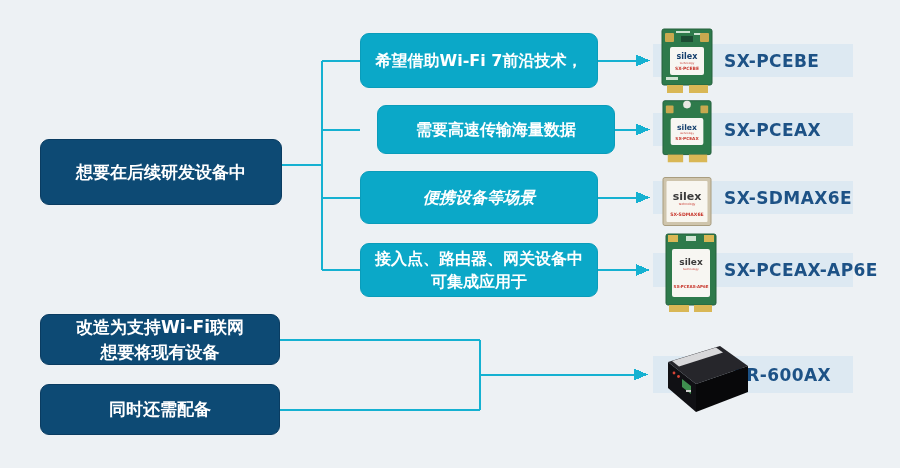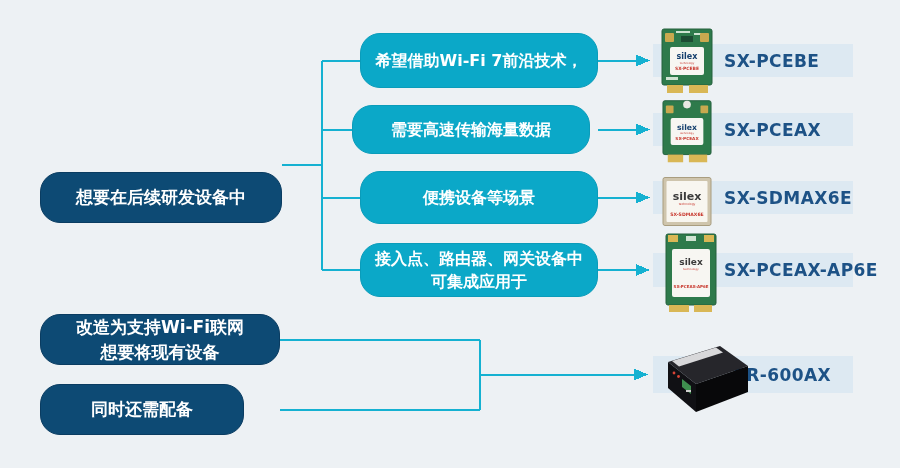--- a/index.html
+++ b/index.html
@@ -5,21 +5,21 @@
   html,body{margin:0;padding:0;}
   .canvas{
     position:relative;width:900px;height:468px;
     background:#edf1f4;overflow:hidden;
     font-family:"DejaVu Sans","Liberation Sans",sans-serif;
   }
   .connector-svg{position:absolute;left:0;top:0;z-index:0;}
   .box{
     position:absolute;z-index:2;display:flex;flex-direction:column;
     align-items:center;justify-content:center;text-align:center;
-    color:#ffffff;border-radius:20px;box-sizing:border-box;
+    color:#ffffff;border-radius:9px;box-sizing:border-box;
   }
   .navy{background:#0d4a74;border:1px solid #0a3c61;font-size:17px;font-weight:600;line-height:1.42;}
   .teal{background:#0ba8c8;border:1px solid #0a9cba;font-size:16px;font-weight:600;line-height:1.45;}
   .box-line{white-space:nowrap;}
   .band{
     position:absolute;left:653px;width:200px;z-index:1;
     background:#dde9f2;display:flex;align-items:center;box-sizing:border-box;
   }
   .pname{
     color:#1d5286;font-weight:700;font-size:17px;letter-spacing:0.4px;white-space:nowrap;
@@ -53,44 +53,44 @@
     </g>
     <g fill="#15b1d1" stroke="none">
       <polygon points="636,54.5 650,60.5 636,66.5"></polygon>
       <polygon points="636,123.5 650,129.5 636,135.5"></polygon>
       <polygon points="636,191.5 650,197.5 636,203.5"></polygon>
       <polygon points="636,264 650,270 636,276"></polygon>
       <polygon points="634,368.5 648,374.5 634,380.5"></polygon>
     </g>
   </svg>
 
-  <div class="box navy" style="left:40px;top:139px;width:242px;height:51px;margin-top:33px;">
+  <div class="box navy" style="left:40px;top:139px;width:242px;height:66px;">
     <div class="box-line">想要在后续研发设备中</div>
   </div>
 
   <div class="box teal" style="left:360px;top:33px;width:238px;height:55px;">
     <div class="box-line">希望借助Wi-Fi 7前沿技术，</div>
   </div>
-  <div class="box teal" style="left:352px;top:105px;width:238px;height:49px;">
+  <div class="box teal" style="left:377px;top:105px;width:238px;height:49px;">
     <div class="box-line">需要高速传输海量数据</div>
     <div class="box-line"></div>
   </div>
-  <div class="box teal" style="left:360px;top:171px;width:238px;height:53px;">
+  <div class="box teal" style="left:360px;top:171px;width:238px;height:53px;font-style:italic;">
     <div class="box-line">便携设备等场景</div>
   </div>
   <div class="box teal" style="left:360px;top:243px;width:238px;height:54px;">
     <div class="box-line">接入点、路由器、网关设备中</div>
     <div class="box-line">可集成应用于</div>
   </div>
 
   <div class="box navy" style="left:40px;top:314px;width:240px;height:51px;">
     <div class="box-line">改造为支持Wi-Fi联网</div>
     <div class="box-line">想要将现有设备</div>
   </div>
-  <div class="box navy" style="left:40px;top:384px;width:204px;height:51px;">
+  <div class="box navy" style="left:40px;top:384px;width:240px;height:51px;">
     <div class="box-line">同时还需配备</div>
   </div>
 
   <div class="band" style="top:44px;height:33px;padding-left:71px;">
     <span class="pname">SX-PCEBE</span>
   </div>
   <div class="band" style="top:113px;height:33px;padding-left:71px;">
     <span class="pname">SX-PCEAX</span>
   </div>
   <div class="band" style="top:181px;height:33px;padding-left:71px;">

